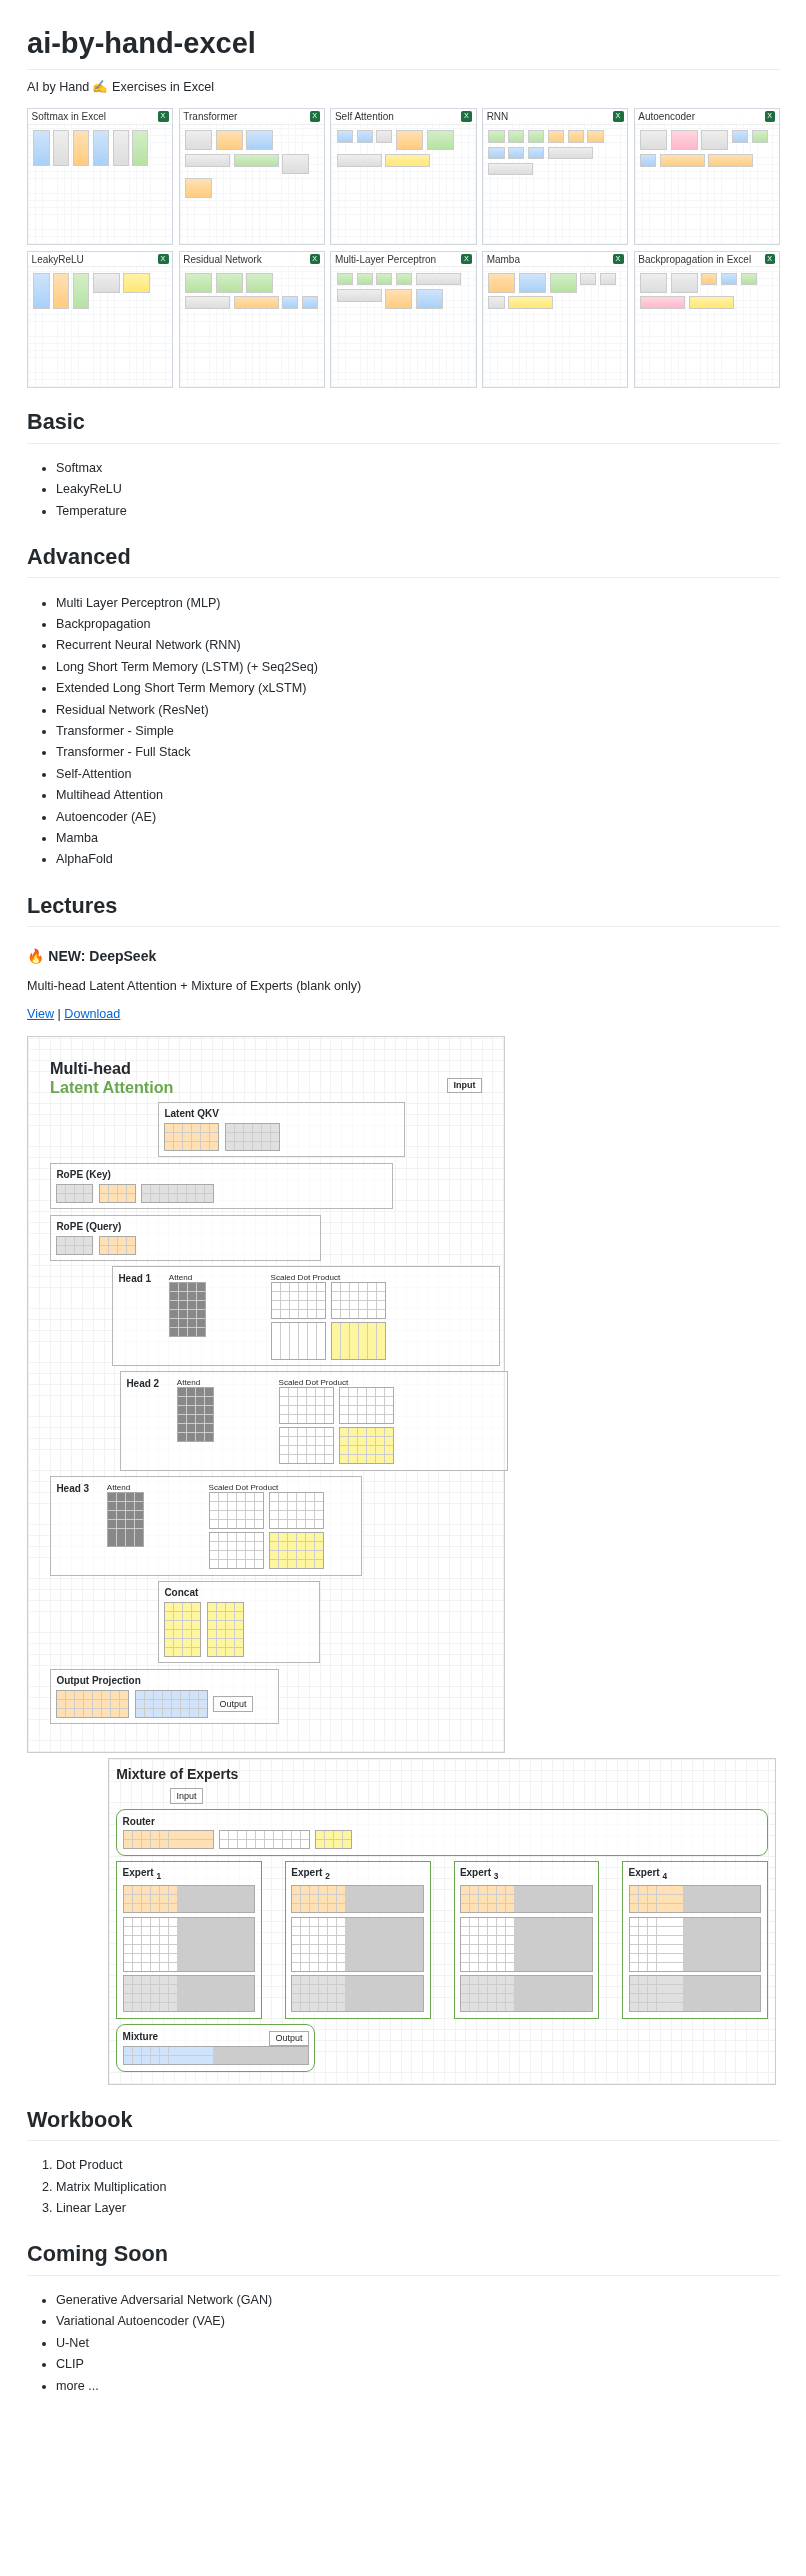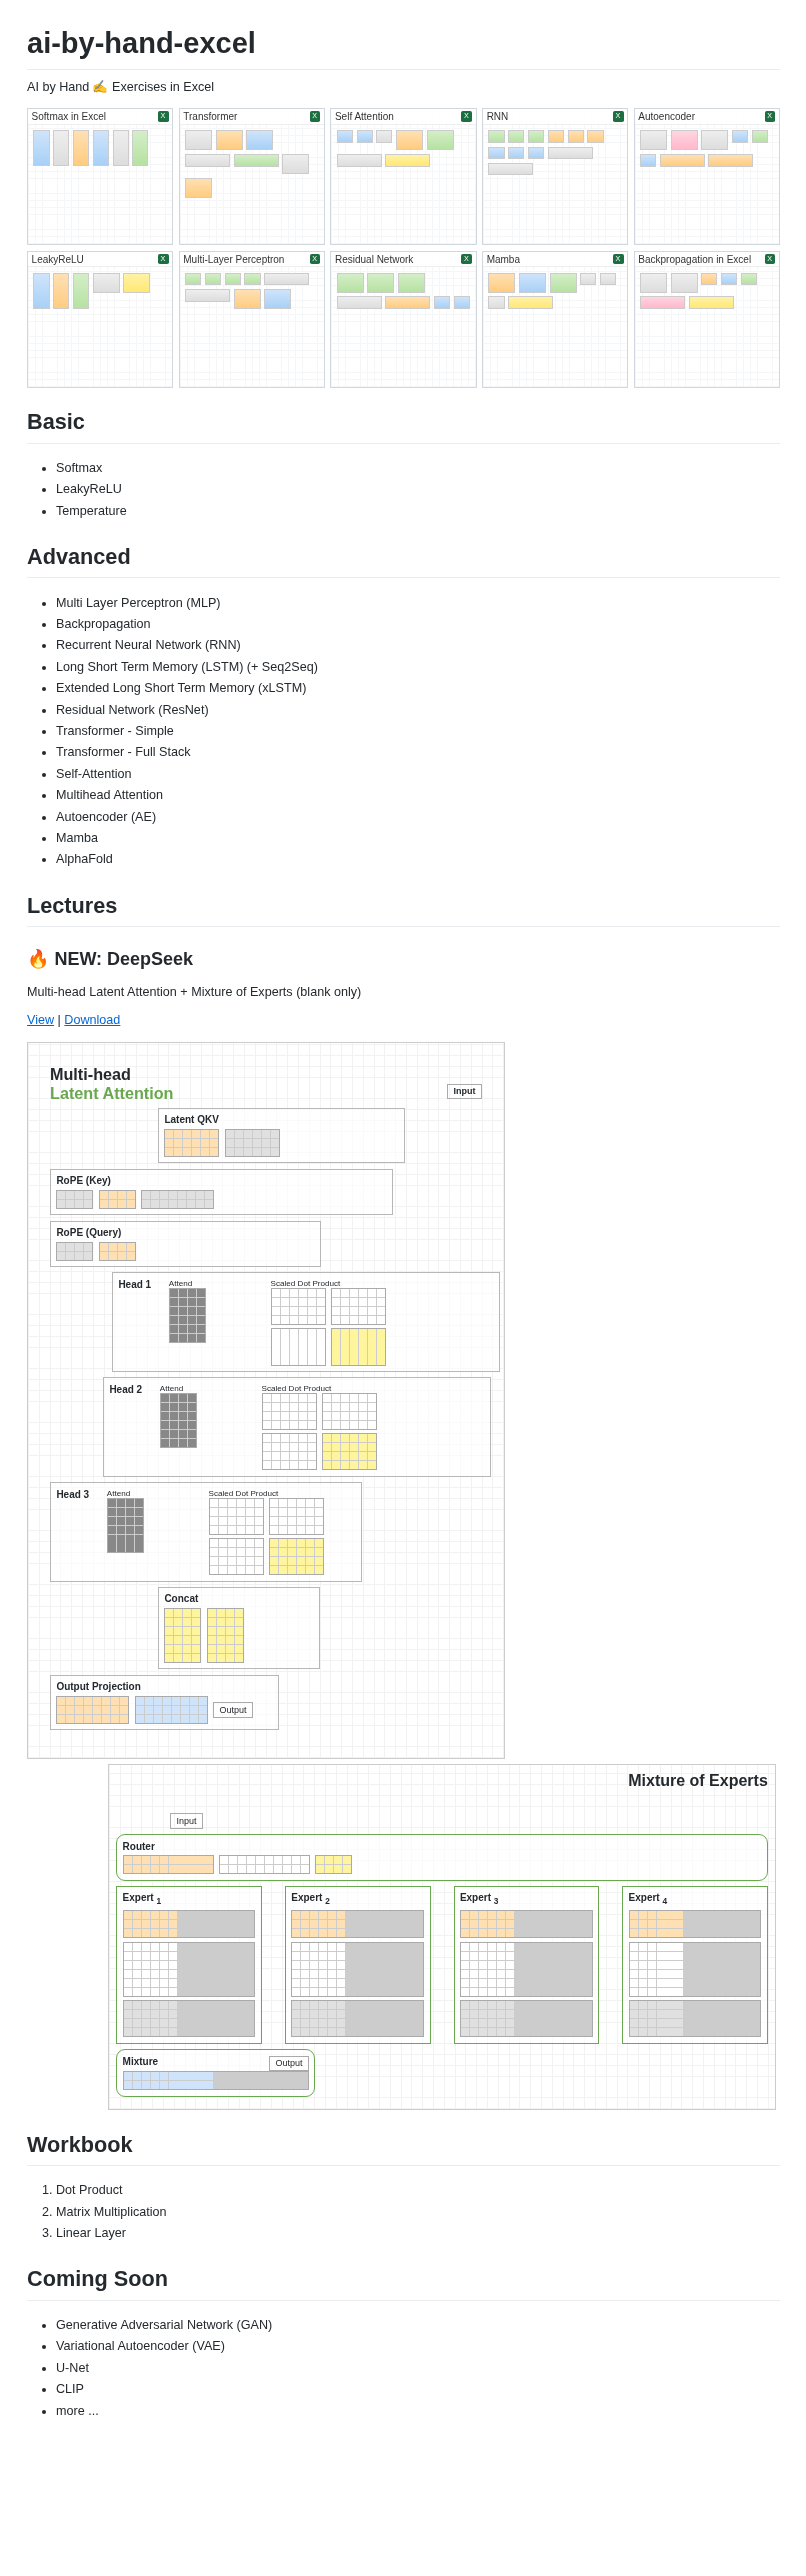--- a/index.html
+++ b/index.html
@@ -19,21 +19,21 @@
     border-bottom: 0.9px solid #eaecef;
   }
   h2 {
     font-size: 21.7px;
     font-weight: 600;
     margin: 21.7px 0 14.4px 0;
     padding-bottom: 7.2px;
     border-bottom: 0.9px solid #eaecef;
   }
   h3 {
-    font-size: 18px;
+    font-size: 14px;
     font-weight: 600;
     margin: 21.7px 0 14.4px 0;
   }
   p { font-size: 12.6px; margin: 0 0 14.4px 0; }
   ul, ol { padding-left: 29px; margin: 0 0 14.4px 0; }
   li { font-size: 12.6px; line-height: 1.7; }
   a { color: #0366d6; text-decoration: underline; }
   .sep { color: #24292e; }
 
   .thumb-grid {
@@ -231,47 +231,47 @@
     <div class="thumb-body">
       <div class="block b-blue sz-t"></div>
         <div class="block b-orange sz-t"></div>
         <div class="block b-green sz-t"></div>
       <div class="block b-grey sz-m"></div>
         <div class="block b-yellow sz-m"></div>
     </div>
   </div>
   <div class="thumb">
     <div class="thumb-header">
+        <span>Residual Network</span>
+        <span class="xl"></span>
+      </div>
+    <div class="thumb-body">
+      <div class="block b-green sz-m"></div>
+        <div class="block b-green sz-m"></div>
+        <div class="block b-green sz-m"></div>
+      <div class="block b-grey sz-w"></div>
+        <div class="block b-orange sz-w"></div>
+      <div class="block b-blue sz-s"></div>
+        <div class="block b-blue sz-s"></div>
+    </div>
+  </div>
+  <div class="thumb">
+    <div class="thumb-header">
         <span>Multi-Layer Perceptron</span>
         <span class="xl"></span>
       </div>
     <div class="thumb-body">
       <div class="block b-green sz-s"></div>
         <div class="block b-green sz-s"></div>
         <div class="block b-green sz-s"></div>
         <div class="block b-green sz-s"></div>
       <div class="block b-grey sz-w"></div>
         <div class="block b-grey sz-w"></div>
       <div class="block b-orange sz-m"></div>
         <div class="block b-blue sz-m"></div>
-    </div>
-  </div>
-  <div class="thumb">
-    <div class="thumb-header">
-        <span>Residual Network</span>
-        <span class="xl"></span>
-      </div>
-    <div class="thumb-body">
-      <div class="block b-green sz-m"></div>
-        <div class="block b-green sz-m"></div>
-        <div class="block b-green sz-m"></div>
-      <div class="block b-grey sz-w"></div>
-        <div class="block b-orange sz-w"></div>
-      <div class="block b-blue sz-s"></div>
-        <div class="block b-blue sz-s"></div>
     </div>
   </div>
   <div class="thumb">
     <div class="thumb-header">
         <span>Mamba</span>
         <span class="xl"></span>
       </div>
     <div class="thumb-body">
       <div class="block b-orange sz-m"></div>
         <div class="block b-blue sz-m"></div>
@@ -597,21 +597,21 @@
               <span></span>
               <span></span>
               <span></span>
               <span></span>
             </div>
         </div>
       </div>
     </div>
   </div>
 
-  <div class="section-box" style="margin-left:53px;width:388px;">
+  <div class="section-box" style="margin-left:70px;width:388px;">
     <div class="row">
       <div style="width:45px;">
         <div class="section-label">Head 2</div>
       </div>
       <div>
         <div style="font-size:8.1px;">Attend</div>
         <div class="cellgrid cg-dark" style="grid-template-columns:repeat(4,8.1px);grid-template-rows:repeat(6,8.1px);">
             <span></span>
             <span></span>
             <span></span>
@@ -1016,21 +1016,21 @@
           <span></span>
           <span></span>
           <span></span>
         </div>
       <span style="font-size:9px;border:0.9px solid #aaa;padding:1.8px 5.4px;align-self:center;">Output</span>
     </div>
   </div>
 </div>
 
 <div class="big-figure moe">
-  <div style="text-align:right;font-size:16px;font-weight:700;margin-bottom:23px;">Mixture of Experts</div>
+  <div style="text-align:left;font-size:14px;font-weight:700;margin-bottom:6px;">Mixture of Experts</div>
   <div class="row" style="margin-bottom:5.4px;">
     <span style="font-size:9px;border:0.9px solid #aaa;padding:1.8px 5.4px;margin-left:54px;">Input</span>
   </div>
   <div class="section-box green">
     <div class="section-label">Router</div>
     <div class="row">
       <div class="cellgrid cg-orange" style="grid-template-columns:repeat(10,8.1px);grid-template-rows:repeat(2,8.1px);">
           <span></span>
           <span></span>
           <span></span>

